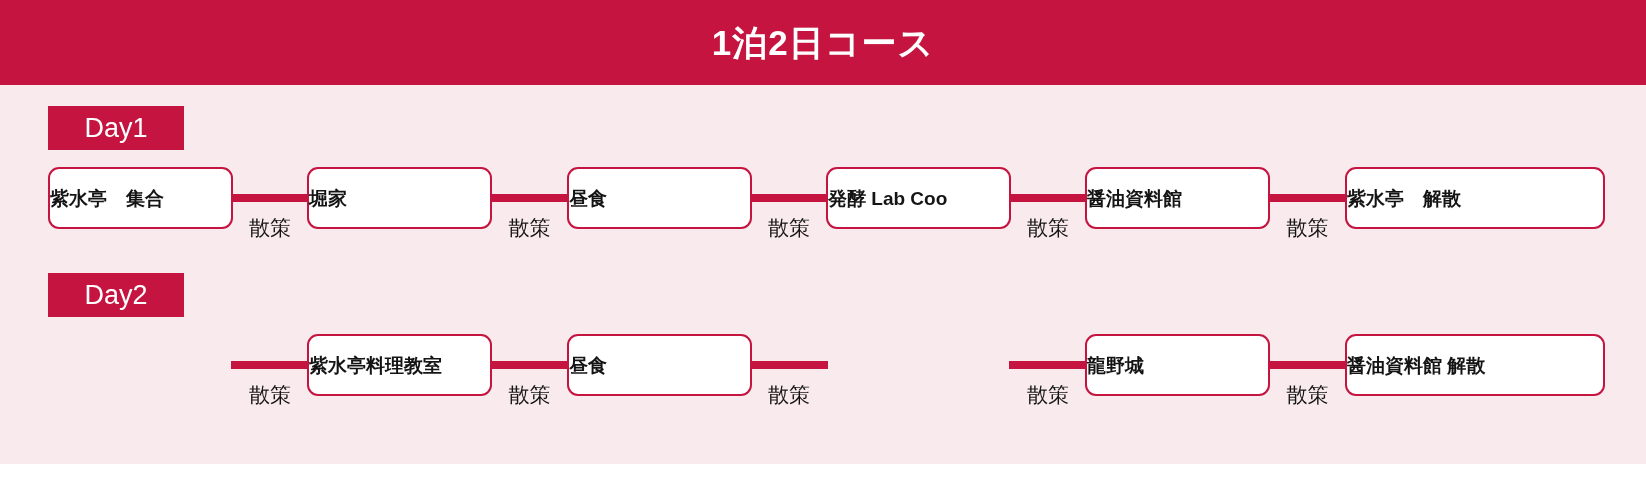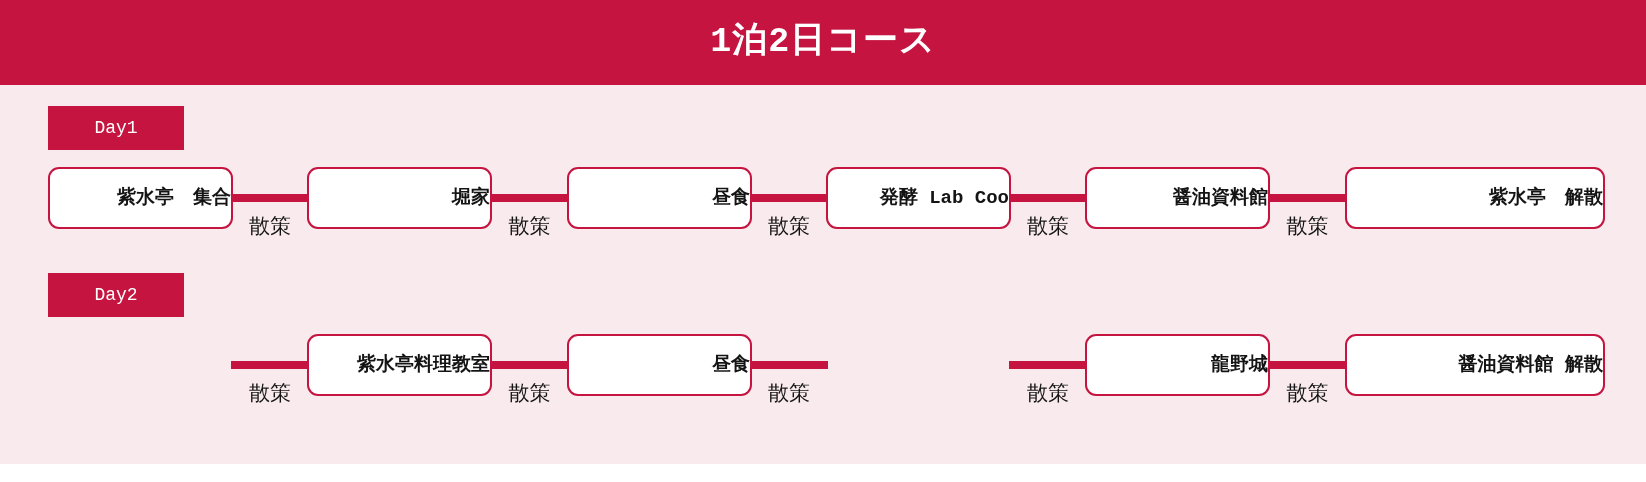--- a/index.html
+++ b/index.html
@@ -13,21 +13,20 @@
 
   body {
     font-family: "Liberation Sans", "DejaVu Sans", sans-serif;
   }
 
   #page {
     position: relative;
     width: 1646px;
     height: 464px;
     background: #f9eaee;
-    font-family: Liberation Mono, monospace;
   }
 
   
   .header-band {
     position: absolute;
     left: 0;
     top: 0;
     width: 1646px;
     height: 85px;
     background: #c4143f;
@@ -62,21 +61,21 @@
     width: 136px;
     height: 44px;
     background: #c4143f;
     display: flex;
     align-items: center;
     justify-content: center;
   }
 
   .day-badge-label {
     color: #ffffff;
-    font-size: 18px;
+    font-size: 27px;
     font-weight: normal;
     line-height: 1;
     white-space: nowrap;
   }
 
   
   .timeline {
     position: absolute;
     left: 48px;
     top: 82px;
@@ -86,21 +85,21 @@
 
   .node {
     position: absolute;
     top: 0;
     height: 62px;
     background: #ffffff;
     border: 2px solid #c4143f;
     border-radius: 11px;
     display: flex;
     align-items: center;
-    justify-content: flex-end;
+    justify-content: flex-start;
     z-index: 2;
   }
 
   .node-label {
     color: #141414;
     font-size: 19px;
     font-weight: bold;
     line-height: 1;
     white-space: nowrap;
     text-align: center;

